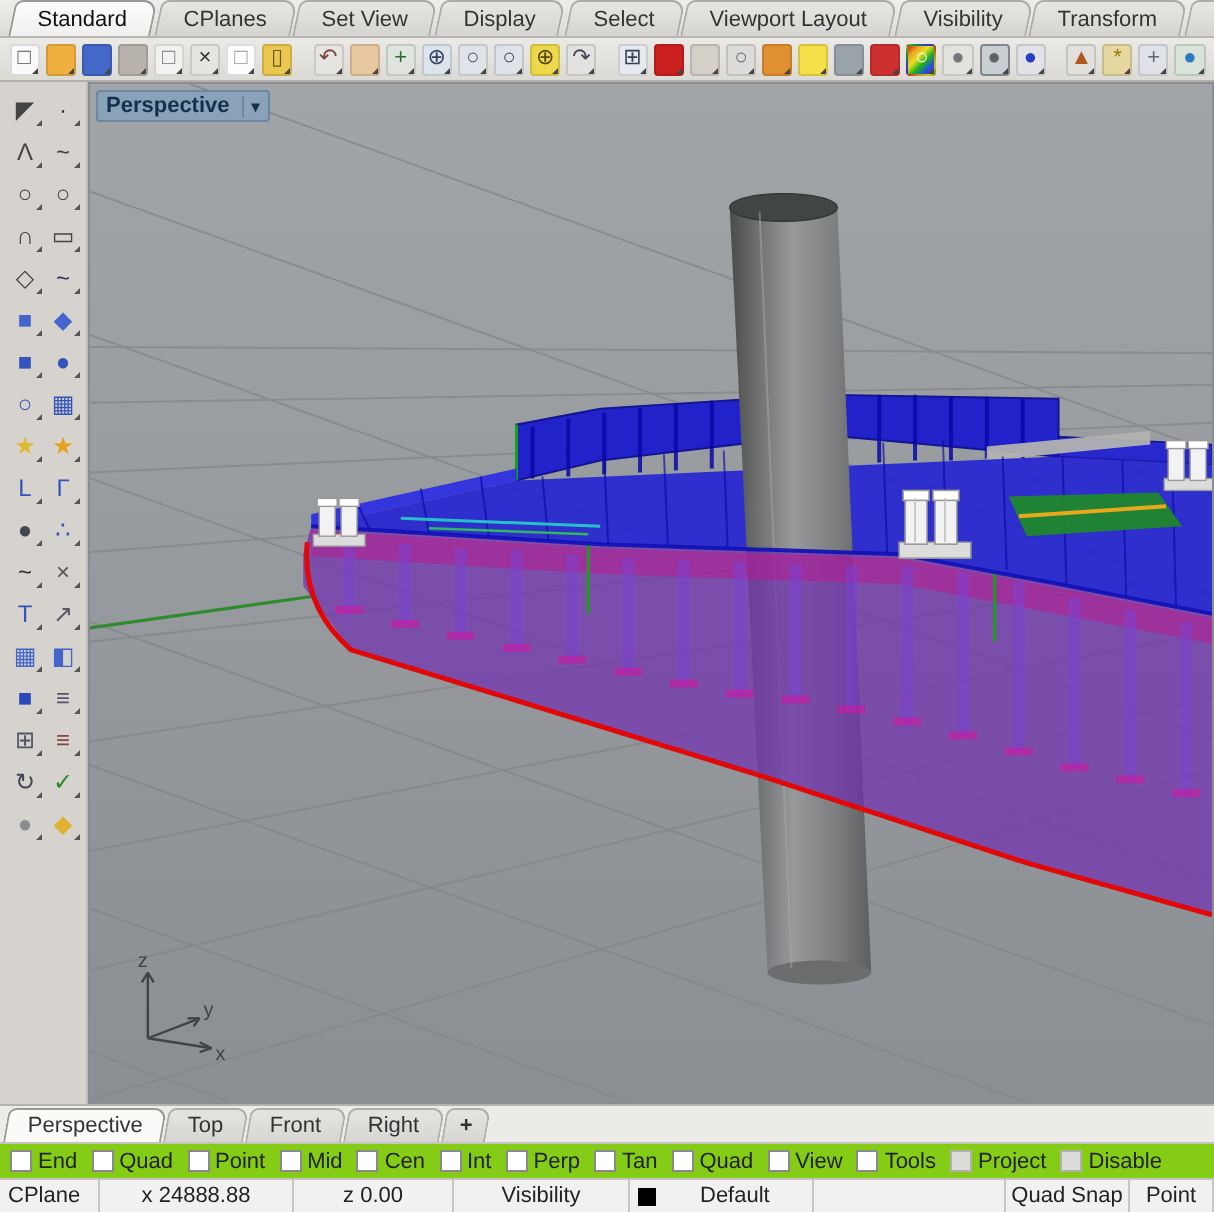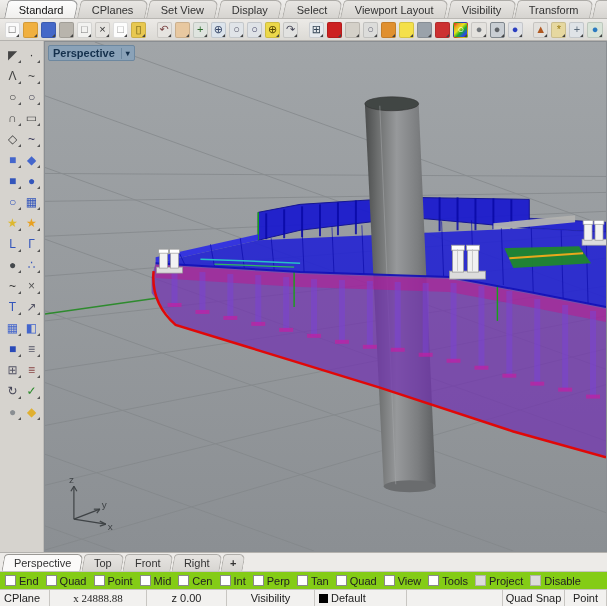--- a/index.html
+++ b/index.html
@@ -615,30 +615,30 @@
       <label class="osnap-item">
         <span class="cb disabled"></span>
         <span>Disable</span>
       </label>
     </div>
 
   <div class="statusbar" id="statusbar">
       <div class="scell left" style="flex: 0 0 50px;">
         <span>CPlane</span>
       </div>
-      <div class="scell" style="flex: 0 0 97px; font-family: Liberation Serif, serif;">
+      <div class="scell" style="flex: 0 0 97px;">
         <span>x 24888.88</span>
       </div>
       <div class="scell" style="flex: 0 0 80px;">
         <span>z 0.00</span>
       </div>
       <div class="scell" style="flex: 0 0 88px;">
         <span>Visibility</span>
       </div>
-      <div class="scell left" style="flex: 0 0 92px;">
+      <div class="scell left" style="flex: 0 0 92px; gap: 19px;">
         <span class="swatch" style="background: rgb(0, 0, 0);"></span>
         <span>Default</span>
       </div>
       <div class="scell spacer"></div>
       <div class="scell" style="flex: 0 0 62px;">
         <span>Quad Snap</span>
       </div>
       <div class="scell" style="flex: 0 0 42px;">
         <span>Point</span>
       </div>

